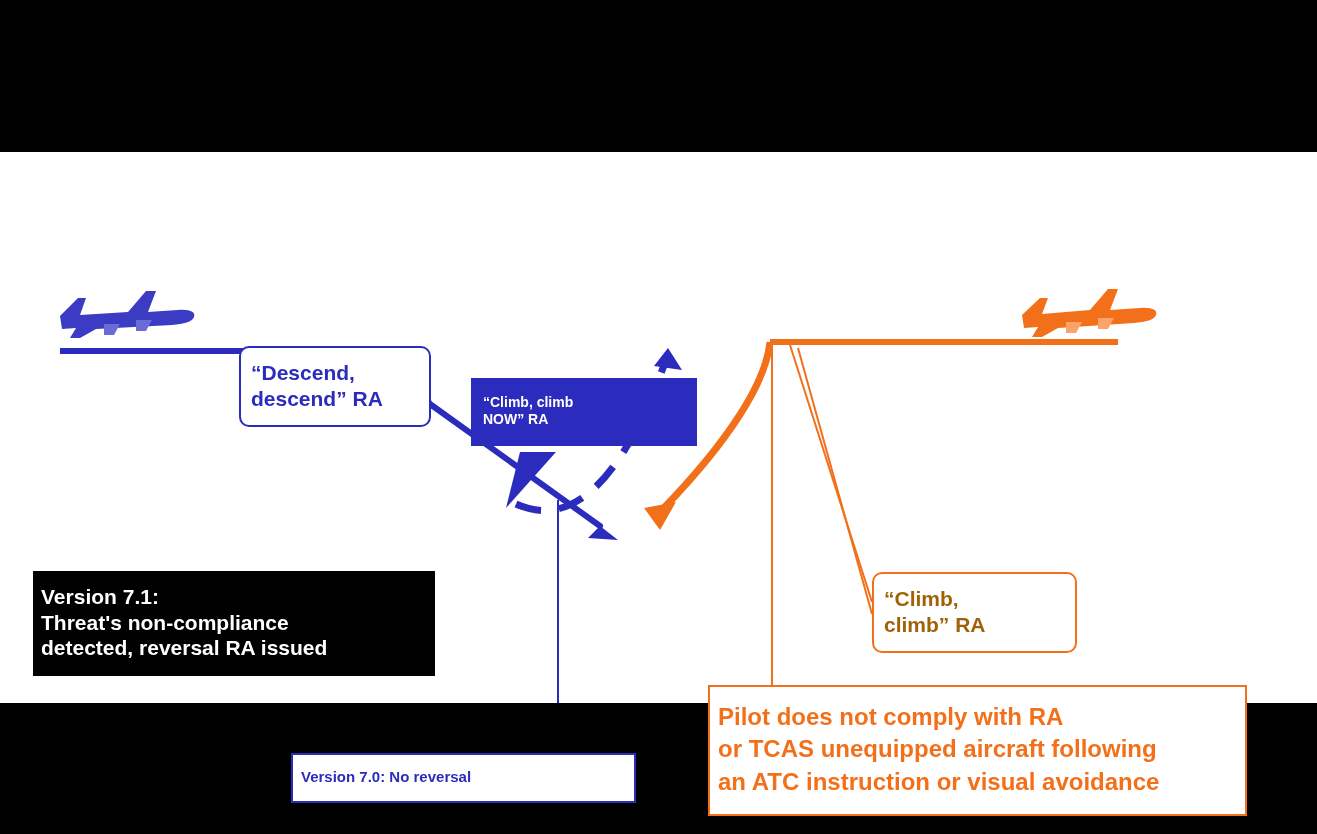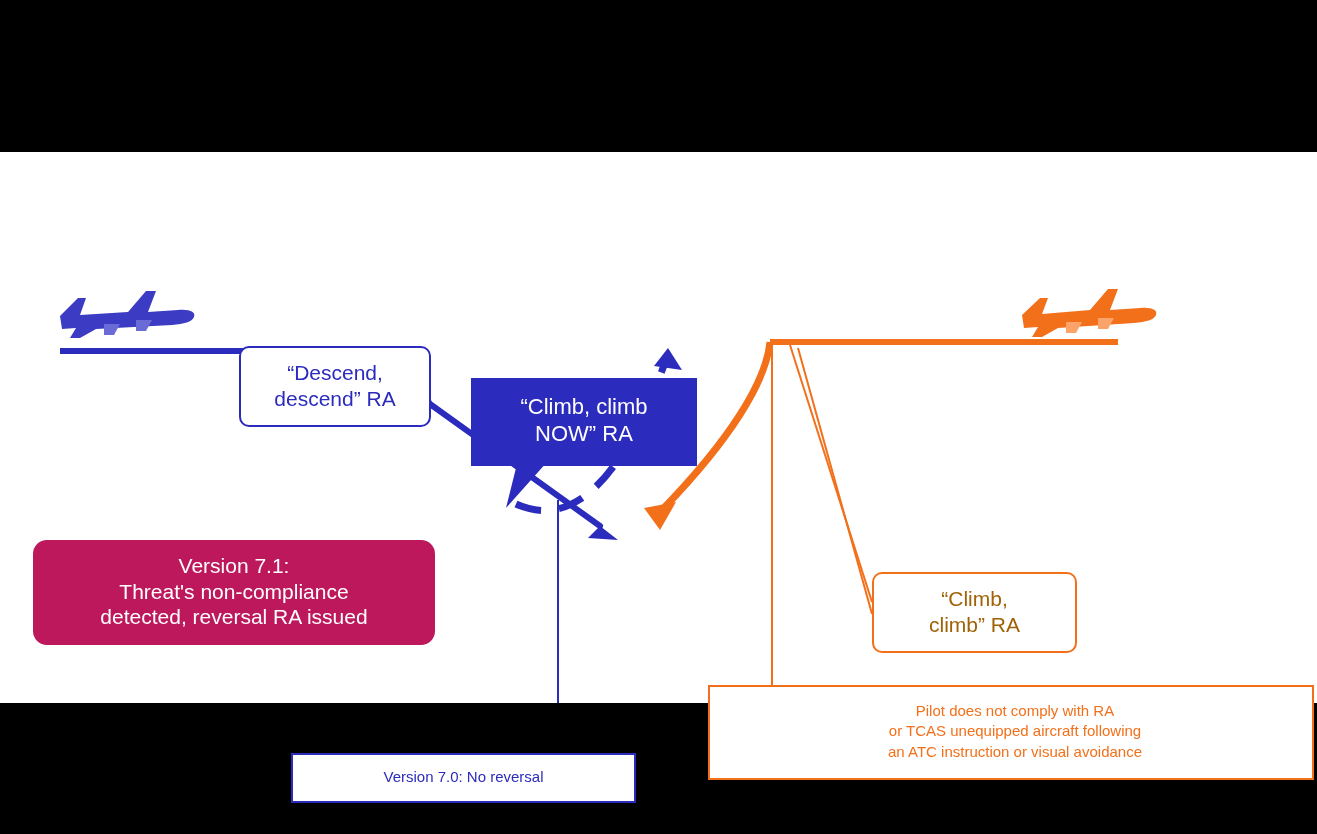--- a/index.html
+++ b/index.html
@@ -31,22 +31,22 @@
     position: absolute;
     left: 0;
     top: 0;
     width: 1317px;
     height: 551px;
   }
 
   .label {
     position: absolute;
     box-sizing: border-box;
-    text-align: center;
-    font-weight: normal;
+    text-align: left;
+    font-weight: bold;
     line-height: 1.22;
     white-space: pre-line;
   }
 
   
   .callout-descend {
     left: 239px;
     top: 194px;
     width: 192px;
     padding: 12px 10px 14px 10px;
@@ -59,33 +59,32 @@
 
   
   .callout-climbnow {
     left: 471px;
     top: 226px;
     width: 226px;
     padding: 14px 10px 16px 10px;
     background: #2b2bbd;
     border: 2px solid #2b2bbd;
     color: #ffffff;
-    font-size: 22px;
+    font-size: 14px;
   }
 
   
   .box-v71 {
     left: 33px;
-    top: 388px;
+    top: 419px;
     width: 402px;
     padding: 13px 8px 15px 8px;
-    background: #be185d;
+    background: #000000;
     color: #ffffff;
     font-size: 21px;
-    border-radius: 14px;
   }
 
   
   .box-v70 {
     left: 291px;
     top: 601px;
     width: 345px;
     padding: 13px 8px 15px 8px;
     background: #ffffff;
     border: 2px solid #2b2bbd;
@@ -103,26 +102,26 @@
     border: 2px solid #f3701b;
     border-radius: 10px;
     color: #a16207;
     font-size: 21px;
   }
 
   
   .box-pilot {
     left: 708px;
     top: 533px;
-    width: 606px;
+    width: 539px;
     padding: 14px 0 16px 8px;
     background: #ffffff;
     border: 2px solid #f3701b;
     color: #f3701b;
-    font-size: 15px;
+    font-size: 24px;
     line-height: 1.35;
   }
 </style>
 </head>
 <body>
 
 <div id="stage">
 
   <div id="canvas">
 

